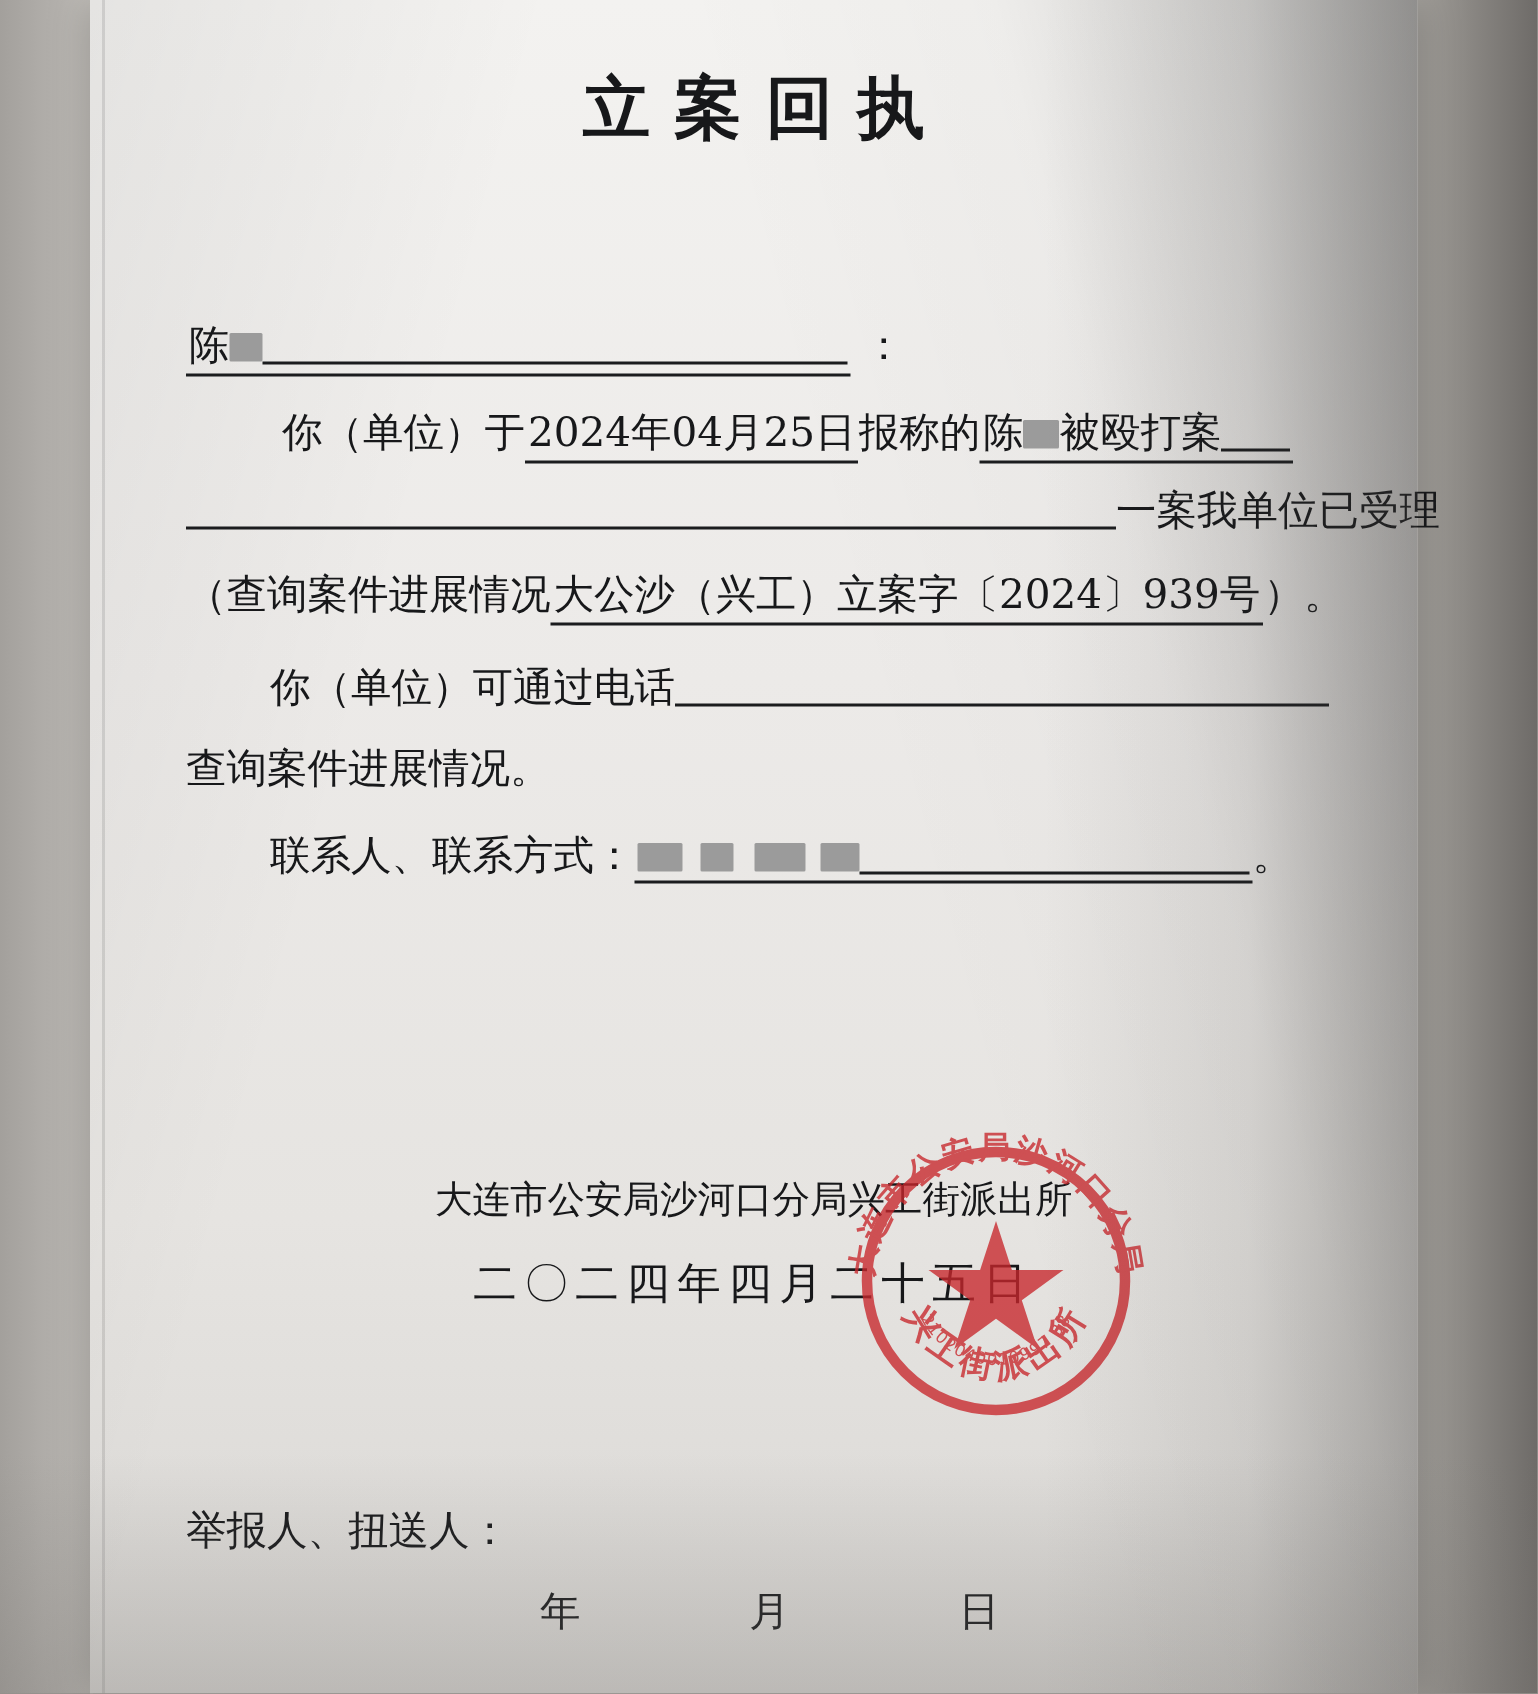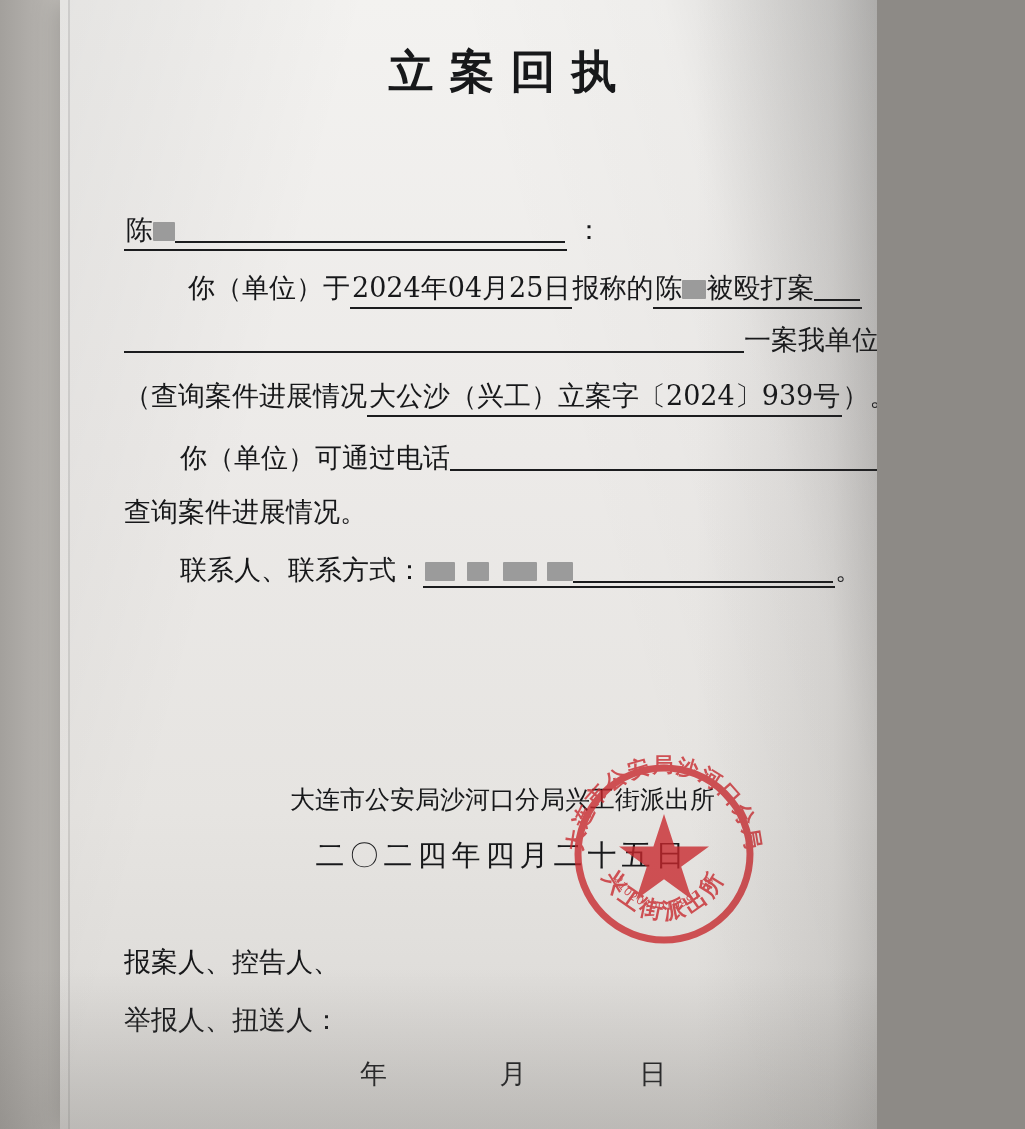--- a/index.html
+++ b/index.html
@@ -10,21 +10,21 @@
   body {
     width: 1025px;
     height: 1129px;
     overflow: hidden;
     font-family: "Liberation Serif", "DejaVu Serif", serif;
   }
 
   
   .photo {
     position: relative;
-    width: 877px;
+    width: 1025px;
     height: 1129px;
     background: #9c9894;
     overflow: hidden;
   }
 
   
   .desk-left {
     position: absolute;
     left: 0; top: 0;
     width: 62px; height: 1129px;
@@ -211,21 +211,20 @@
           <text font-family="DejaVu Serif, serif" font-size="23" font-weight="bold" fill="#c8272c" letter-spacing="3">
             <textPath href="#arcBottom" startOffset="50%" text-anchor="middle">兴工街派出所</textPath>
           </text>
           <text font-family="DejaVu Sans, sans-serif" font-size="11" fill="#c8272c" letter-spacing="1">
             <textPath href="#arcCode" startOffset="50%" text-anchor="middle">2102040010997 38</textPath>
           </text>
           <polygon points="112,72 122.6,104.6 157,104.6 129.2,124.8 139.8,157.4 112,137.2 84.2,157.4 94.8,124.8 67,104.6 101.4,104.6" fill="#c8272c"></polygon>
         </svg>
       </div>
 
-      <div class="line r-foot1">报案人、控告人、</div>
       <div class="line r-foot2">举报人、扭送人：</div>
       <div class="line r-foot3">年    月    日</div>
 
     </div>
   </div>
 
   <div class="haze"></div>
 </div>
 
 </body></html>

